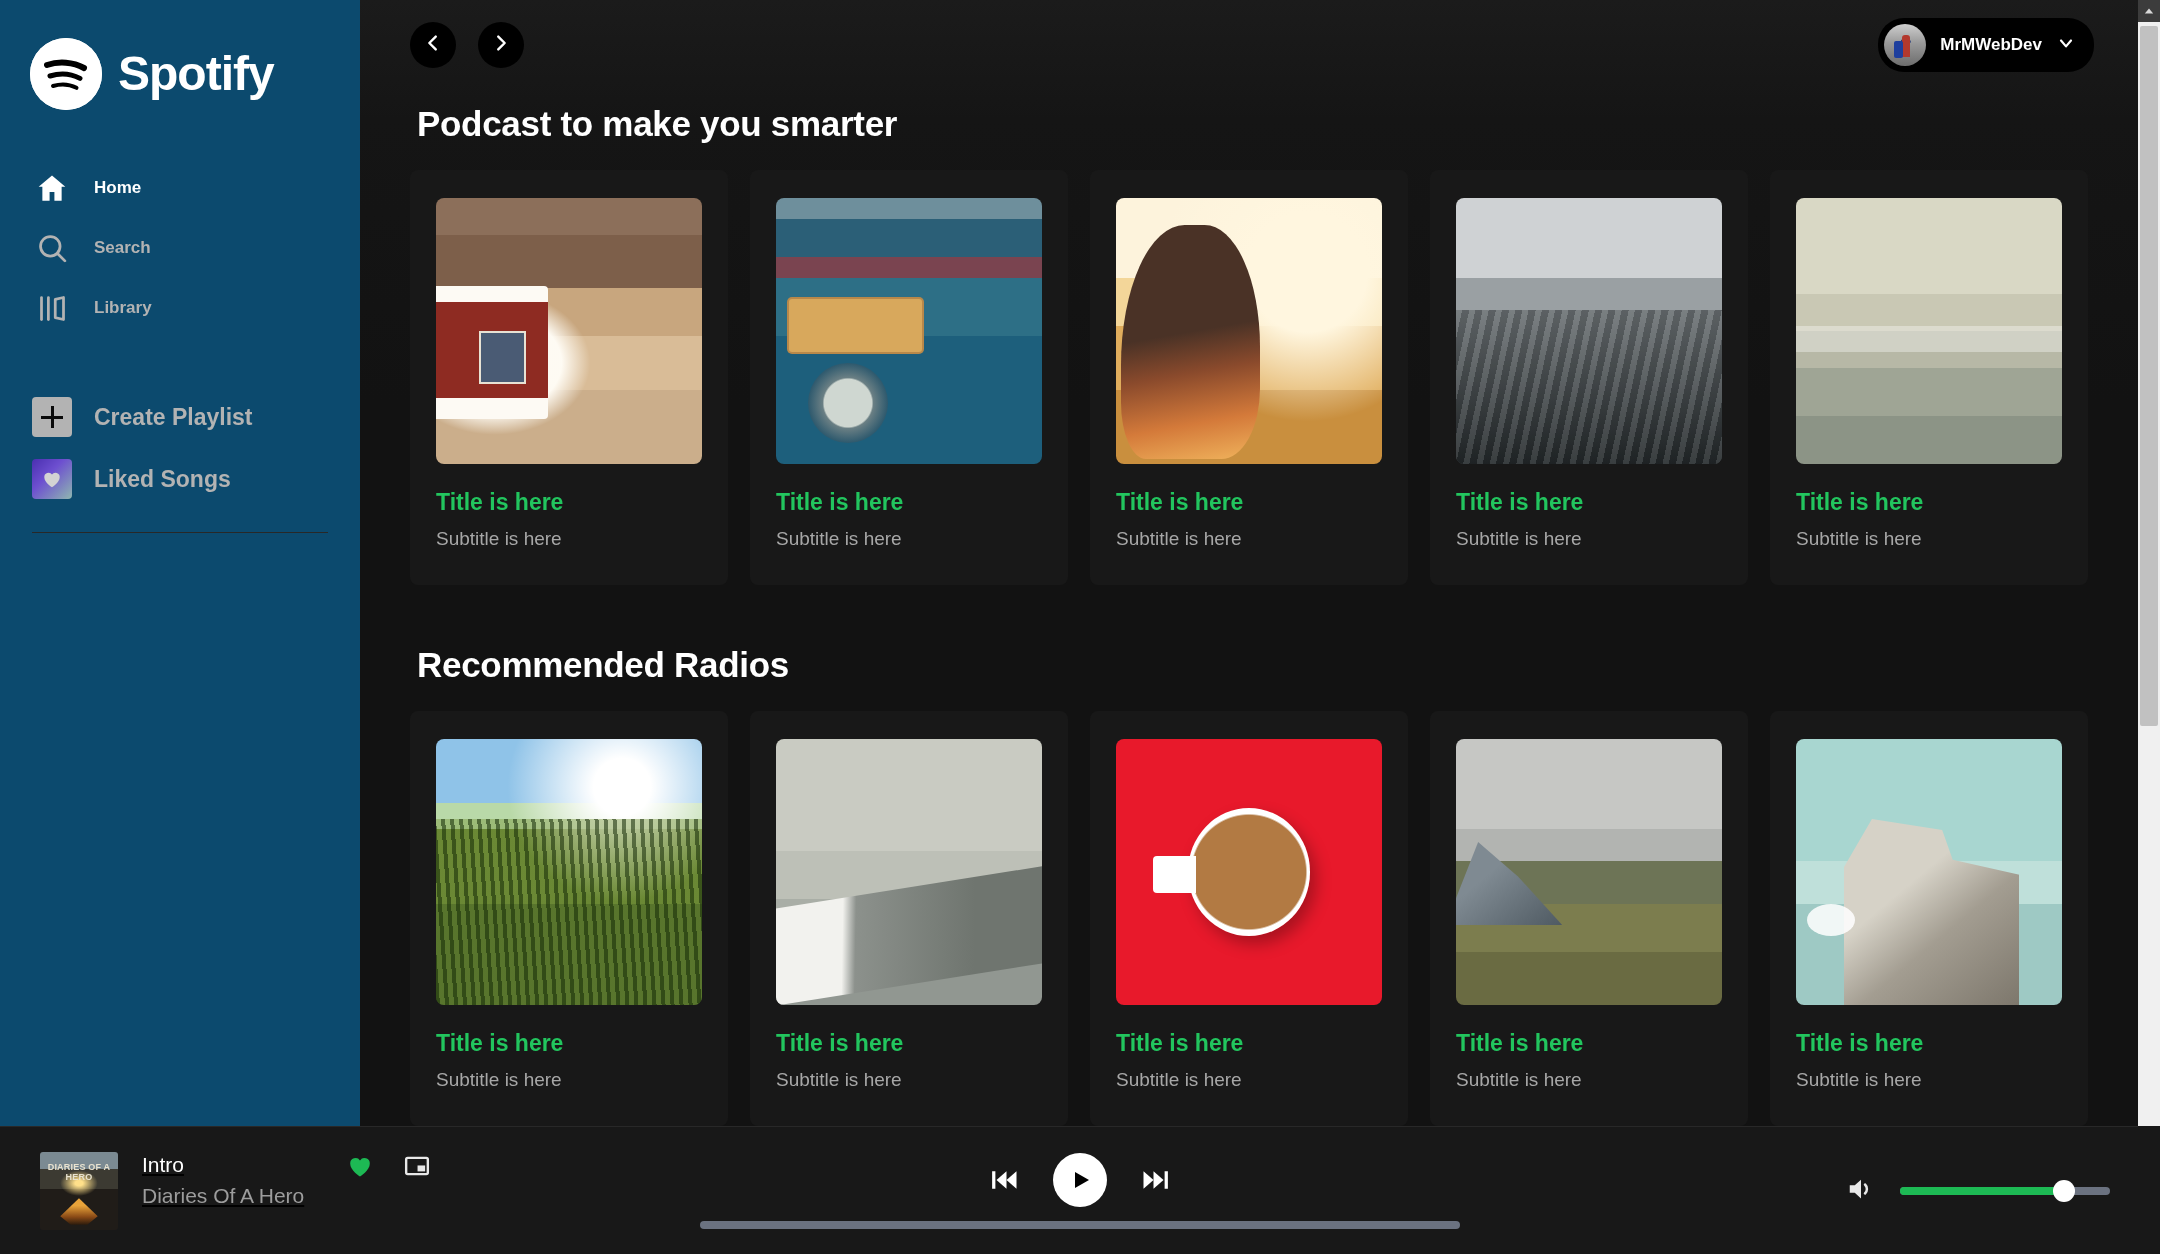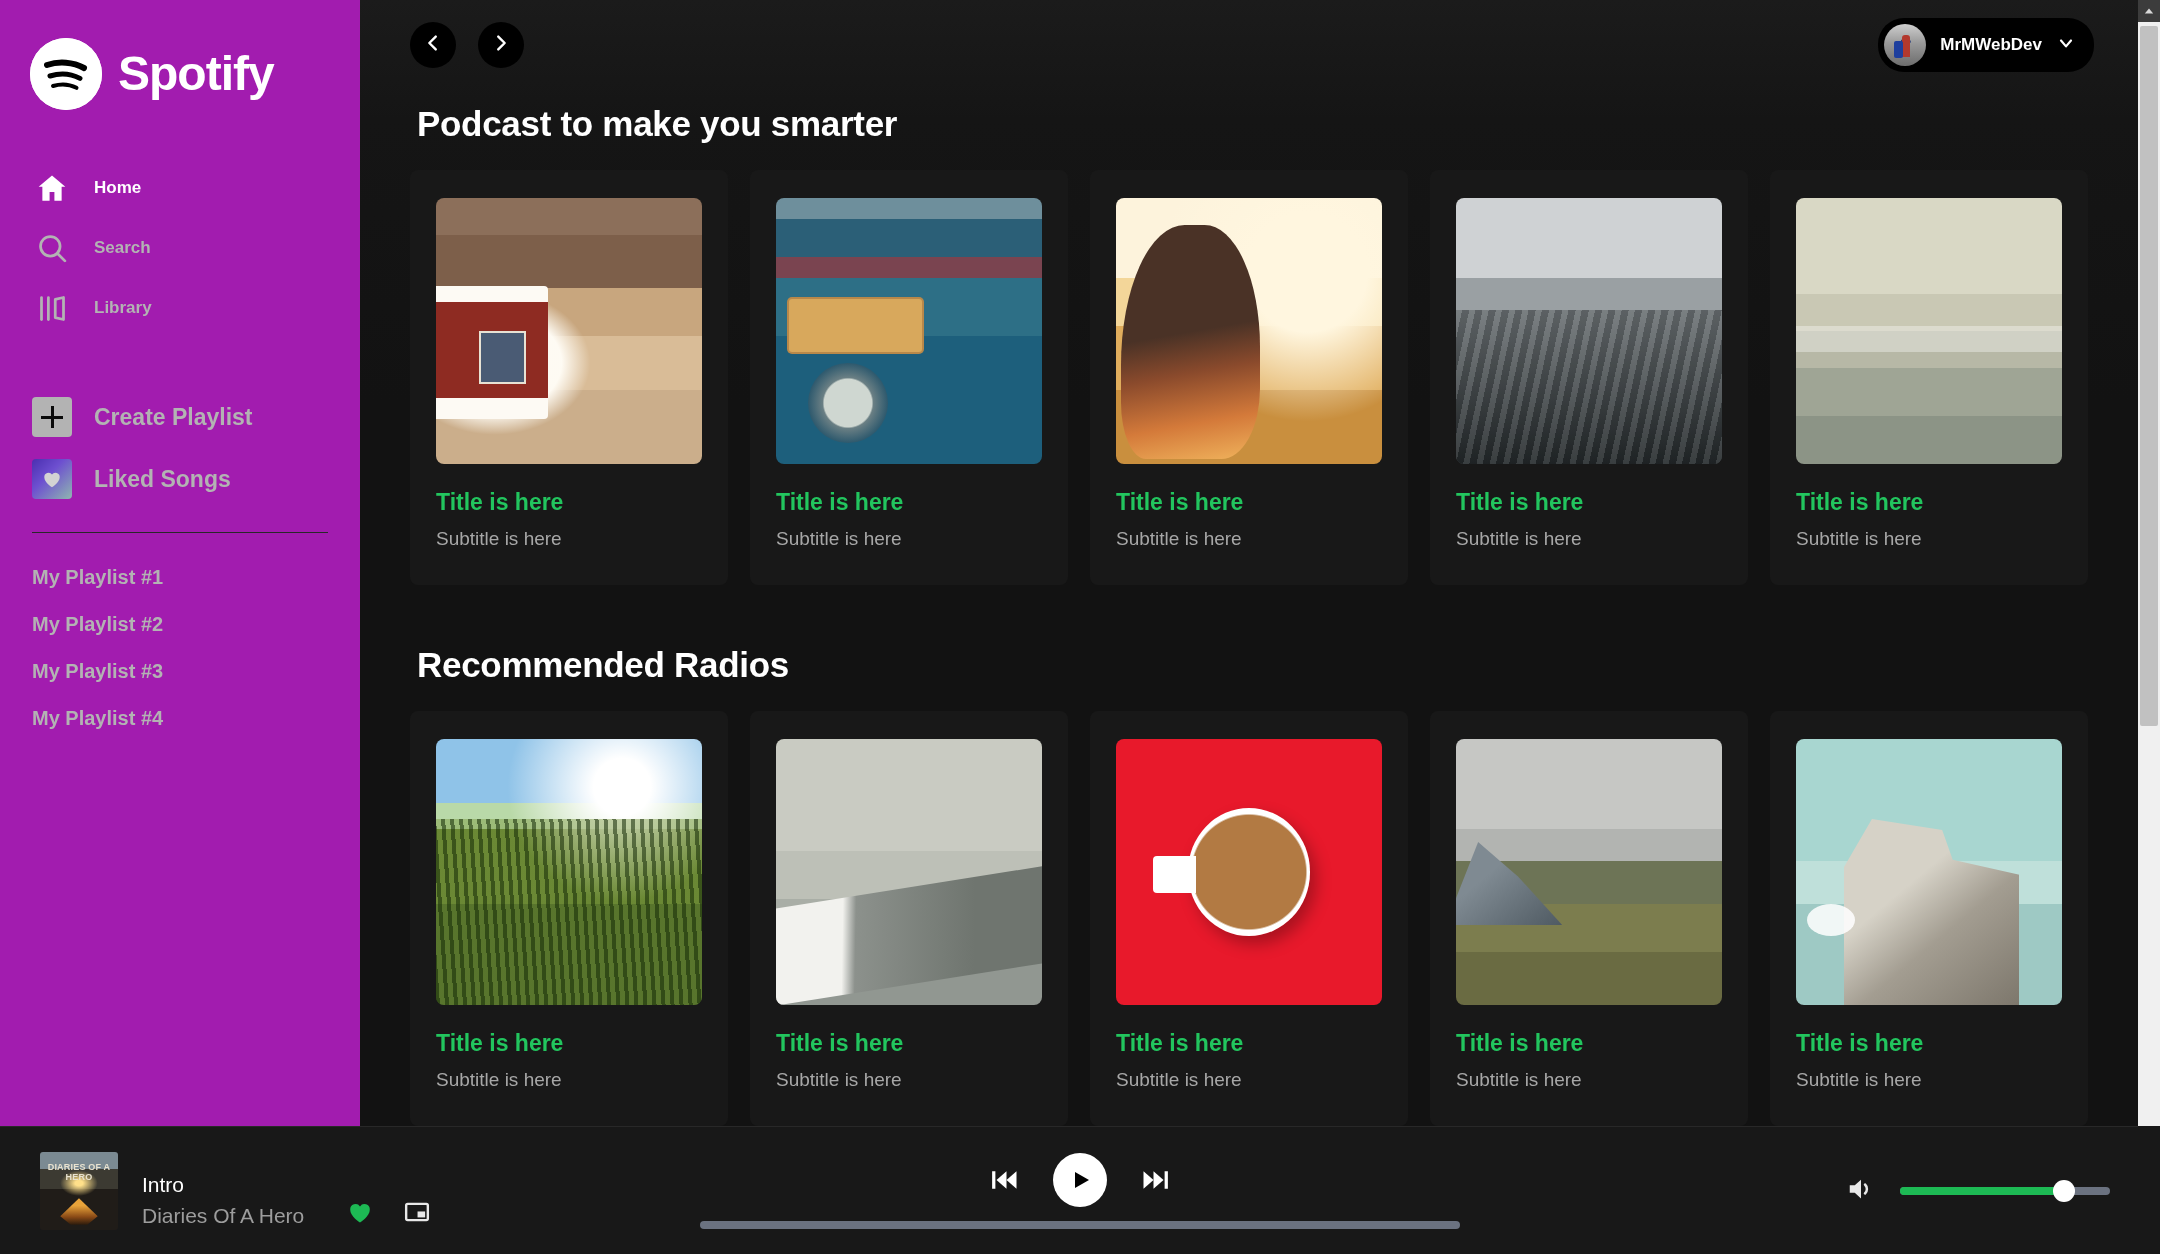--- a/index.html
+++ b/index.html
@@ -13,21 +13,21 @@
     position:relative;
     width:2160px; height:1254px;
     display:flex;
     background:#000;
   }
 
   
   .sidebar{
     width:360px;
     flex:0 0 360px;
-    background:#a21caf;
+    background:#0c4a6e;
     padding:0;
     position:relative;
     z-index:5;
     height:1254px;
   }
   .logo-row{
     display:flex; align-items:center;
     gap:16px;
     padding:28px 0 0 30px;
     height:120px;
@@ -322,22 +322,22 @@
     position:absolute;
     left:0; bottom:0;
     width:2160px; height:128px;
     background:#181818;
     border-top:1px solid #282828;
     display:flex; align-items:center;
     z-index:20;
     padding:0 40px;
   }
   .now{
-    display:flex; align-items:flex-end;
-    gap:24px; width:470px; flex:0 0 470px;
+    display:flex; align-items:flex-start;
+    gap:24px; width:470px; flex:0 0 470px;text-decoration:underline;
   }
   .now-art{
     width:78px;height:78px;border-radius:3px; flex:0 0 78px;
     background:
       radial-gradient(ellipse 50% 34% at 50% 40%, #ffe08a 0 10%, rgba(255,224,138,0) 48%),
       linear-gradient(180deg,#7b8a92 0 22%, #3c3a32 22% 48%, #201c18 48% 100%);
     position:relative; overflow:hidden;
   }
   .now-art:before{
     content:"DIARIES OF A HERO";
@@ -488,26 +488,20 @@
             <path d="M12 21s-8.4-5.3-8.4-11A4.6 4.6 0 0 1 12 7.2 4.6 4.6 0 0 1 20.4 10c0 5.7-8.4 11-8.4 11z"></path>
           </svg>
         </span>
         <span class="mid-label">Liked Songs</span>
       </div>
 
     </div>
 
     <div class="divider"></div>
 
-    <div class="playlists">
-      <div class="playlist-item">My Playlist #1</div>
-      <div class="playlist-item">My Playlist #2</div>
-      <div class="playlist-item">My Playlist #3</div>
-      <div class="playlist-item">My Playlist #4</div>
-    </div>
 
   </aside>
 
   <main class="main">
     <div class="main-scroll">
 
       <header class="topbar">
         <div class="nav-arrows">
           <span class="rnd-btn">
             <span>

